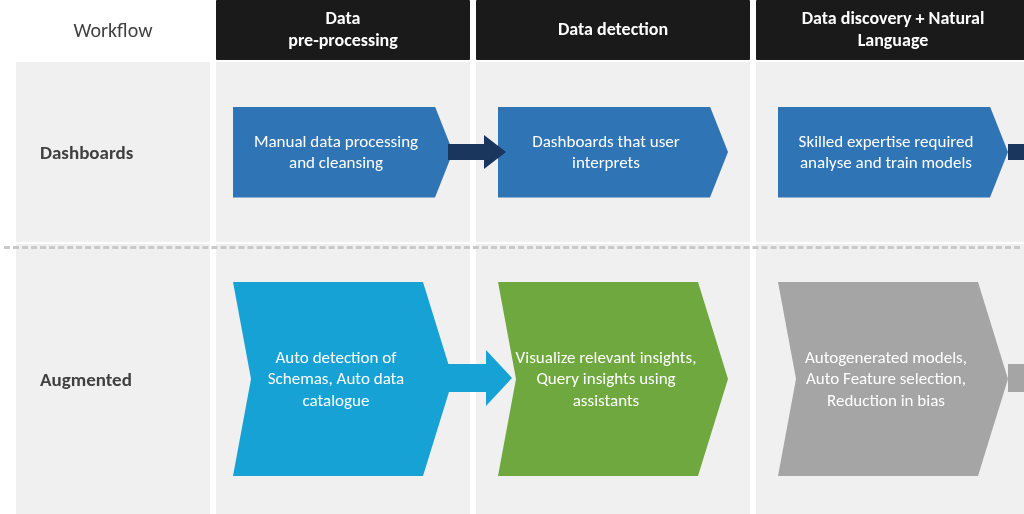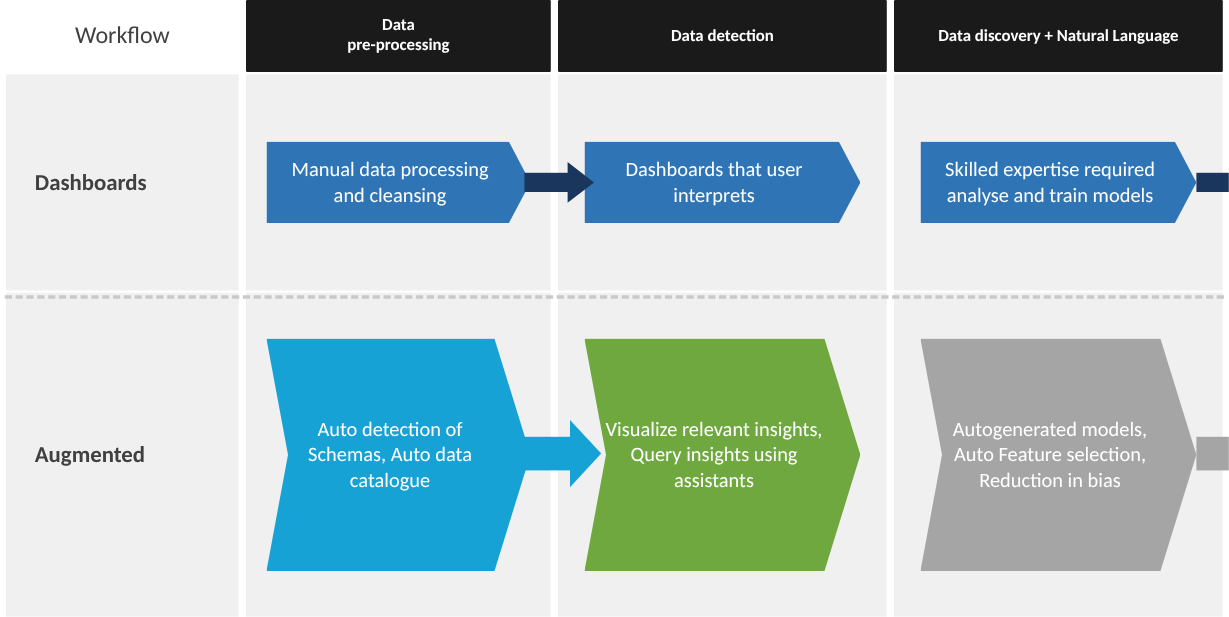--- a/index.html
+++ b/index.html
@@ -20,27 +20,27 @@
     width:1024px;
     height:514px;
     position:relative;
   }
   .grid{
     display:grid;
     grid-template-columns:200px 260px 280px 280px;
     grid-template-rows:60px 180px 270px;
     column-gap:0;
     row-gap:2px;
-    padding:0 2px;
+    padding:0 13px;
   }
   .hdr{
     background:var(--black);
     color:#fff;
     font-weight:600;
-    font-size:14px;
+    font-size:18px;
     display:flex;
     align-items:center;
     justify-content:center;
     padding:6px 12px;
     text-align:center;
     line-height:1.2;
     margin:0 3px;
     border-radius:1px;
   }
   .hdr.white{
@@ -80,21 +80,21 @@
     position:relative;
   }
   
   .chev .shape{
     position:absolute;
     inset:0;
     clip-path:polygon(0 0, calc(100% - 22px) 0, 100% 50%, calc(100% - 22px) 100%, 0 100%);
     z-index:0;
   }
   .chev .txt{position:relative;z-index:1;}
-  .row1 .chev{height:68px;}
+  .row1 .chev{height:91px;}
   .row2 .chev{height:194px;}
   .chev.c1{width:220px;}
   .chev.c2{width:230px;}
   .chev.c3{width:230px;}
   .row1 .chev .shape{clip-path:polygon(0 0, calc(100% - 18px) 0, 100% 50%, calc(100% - 18px) 100%, 0 100%);}
   .row2 .chev .shape{clip-path:polygon(0 0, calc(100% - 30px) 0, 100% 50%, calc(100% - 30px) 100%, 0 100%, 18px 50%);}
   .bg-blue{background:var(--blue);}
   .bg-cyan{background:var(--cyan);}
   .bg-gray{background:var(--medgray);}
   .bg-green{background:var(--green);}

